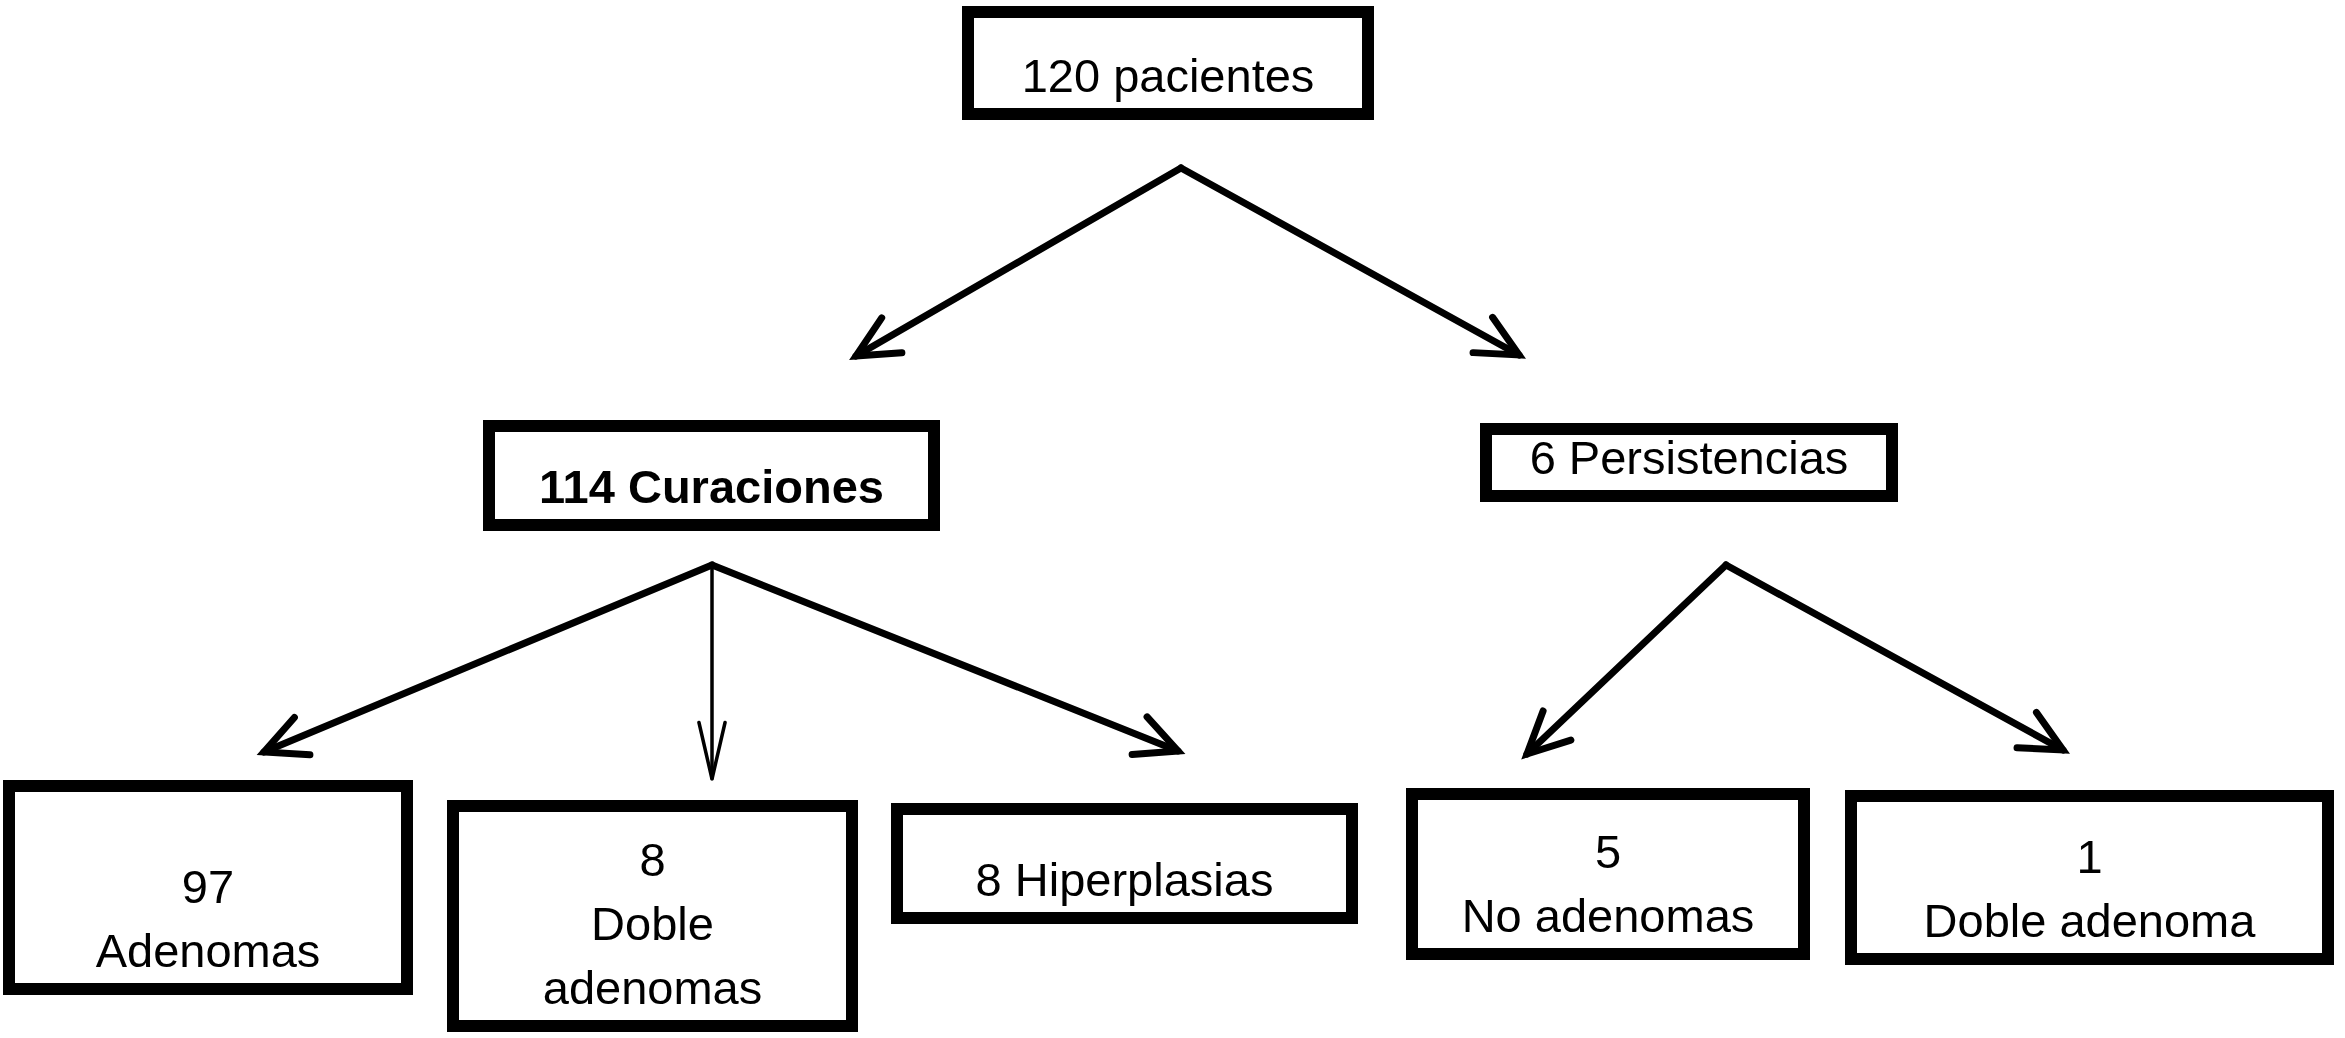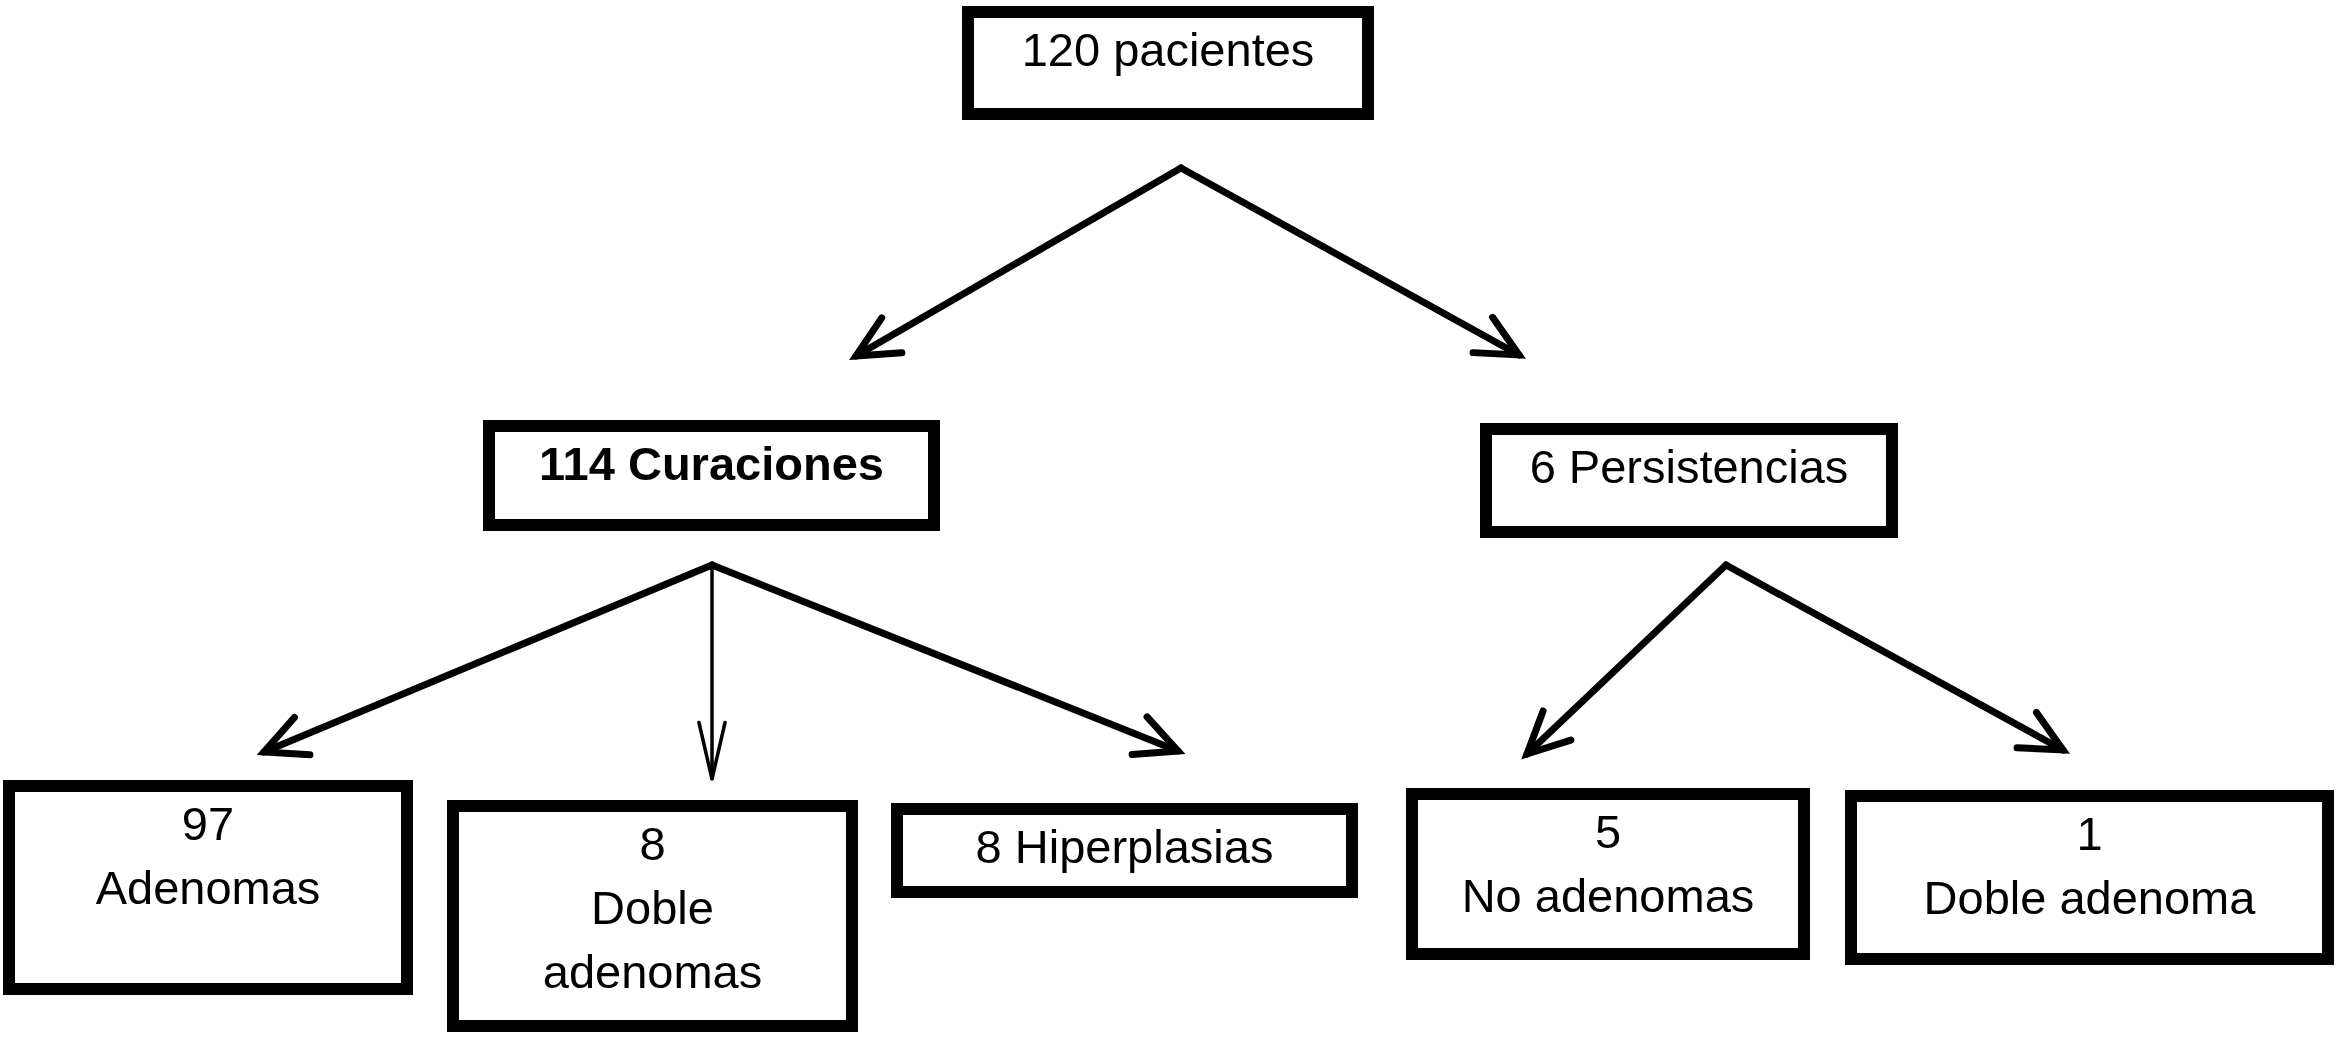--- a/index.html
+++ b/index.html
@@ -28,33 +28,33 @@
   }
   .flow-box {
     position: absolute;
     box-sizing: border-box;
     border: 12px solid #000000;
     background: #ffffff;
     color: #000000;
     display: flex;
     flex-direction: column;
     align-items: center;
-    justify-content: flex-start;
+    justify-content: flex-end;
     text-align: center;
     font-size: 47px;
     line-height: 64px;
     white-space: nowrap;
   }
   
   #box-patients      { left: 962px;  top: 6px;   width: 412px; height: 114px; }
   #box-curaciones    { left: 483px;  top: 420px; width: 457px; height: 111px; font-weight: bold; }
-  #box-persistencias { left: 1480px; top: 423px; width: 418px; height: 115px; }
+  #box-persistencias { left: 1480px; top: 423px; width: 418px; height: 79px; }
   #box-adenomas      { left: 3px;    top: 780px; width: 410px; height: 215px; }
   #box-doble-adenomas{ left: 447px;  top: 800px; width: 411px; height: 232px; }
-  #box-hiperplasias  { left: 891px;  top: 803px; width: 467px; height: 95px; }
+  #box-hiperplasias  { left: 891px;  top: 803px; width: 467px; height: 121px; }
   #box-no-hallazgos  { left: 1406px; top: 788px; width: 404px; height: 172px; }
   #box-doble-adenoma { left: 1845px; top: 790px; width: 489px; height: 175px; }
 </style>
 </head>
 <body>
 
 <div id="canvas">
 
   <svg id="edges-svg" viewBox="0 0 2345 1038" xmlns="http://www.w3.org/2000/svg">
       <g>

